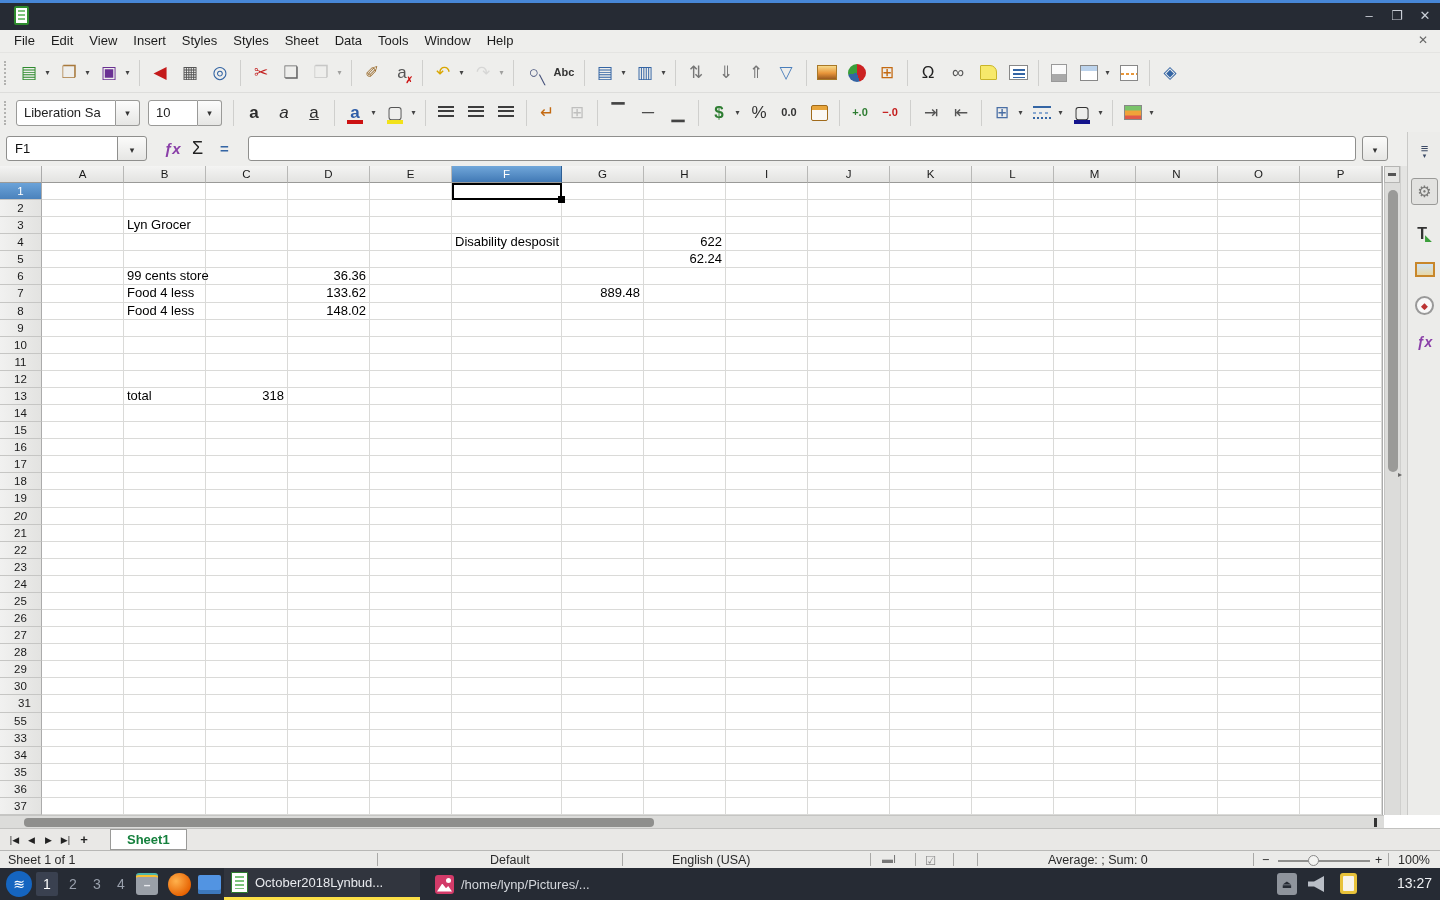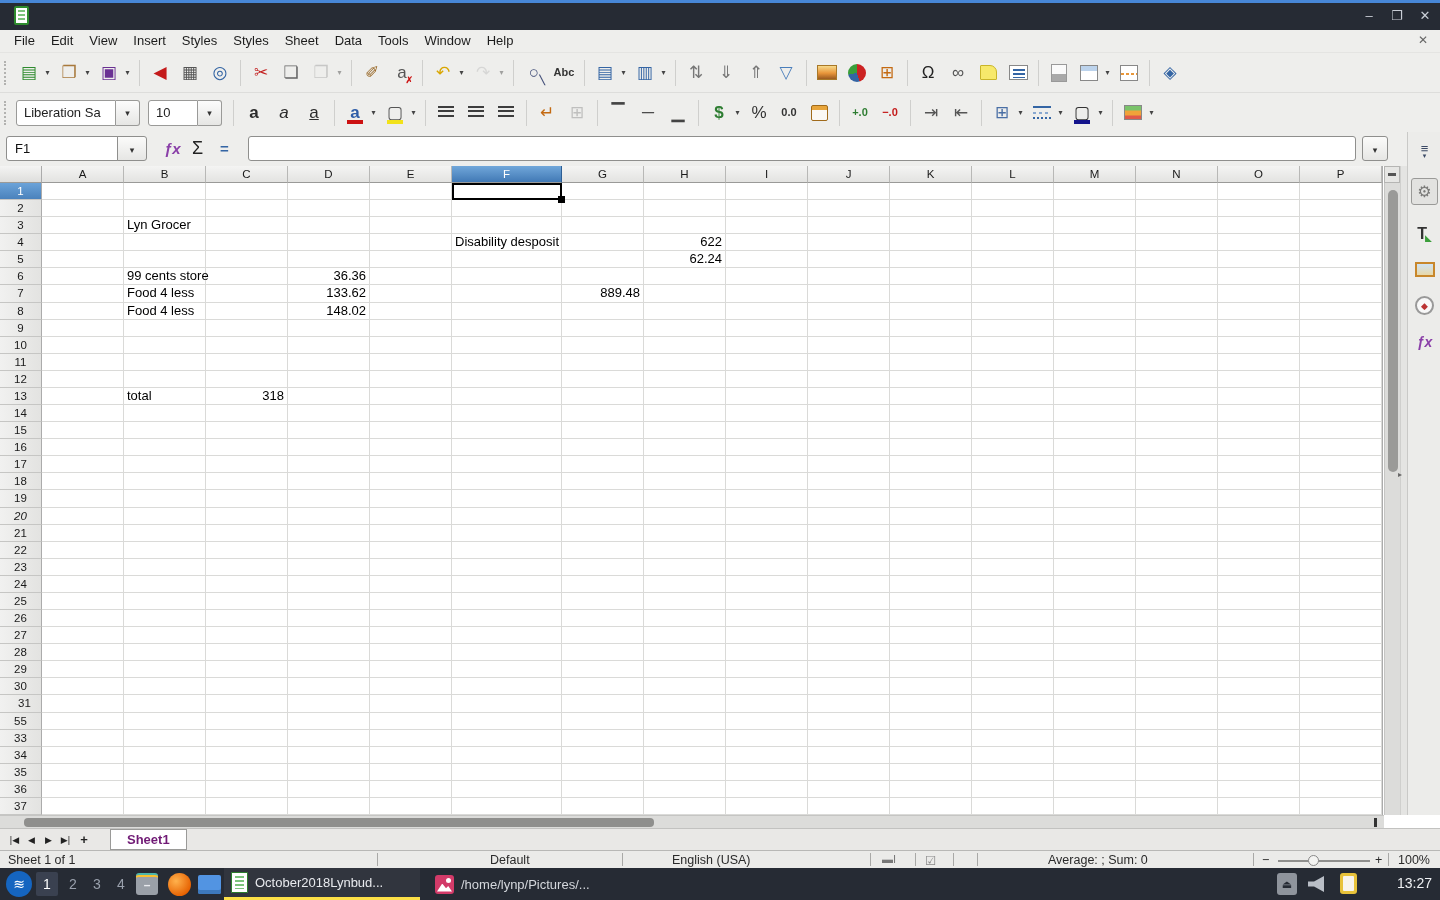--- a/index.html
+++ b/index.html
@@ -91,21 +91,21 @@
 .sb-wrench{font-size:16px;color:#7a7a78}
 
 .hscroll{position:absolute;left:0;top:815px;width:1384px;height:13px;background:#dcdcda;border-top:1px solid #c5c5c3}
 .hthumb{position:absolute;left:24px;top:2px;width:630px;height:9px;background:#8f8f8d;border-radius:4px}
 .hsplit{position:absolute;left:1374px;top:2px;width:3px;height:9px;background:#333}
 
 
 .tabrow{position:absolute;left:0;top:828px;width:1440px;height:22px;background:#e9e8e6;border-top:1px solid #c2c2c0;display:flex;align-items:center;padding-left:6px}
 .tabnav{width:17px;text-align:center;font-size:9px;color:#222;flex:none}
 .tabadd{width:20px;text-align:center;font-size:13px;font-weight:bold;color:#222;flex:none}
-.sheettab{margin-left:16px;height:21px;background:#fff;border:1px solid #9a9a98;font-weight:bold;font-size:13px;color:#701a75;padding:0 16px;line-height:19px;flex:none}
+.sheettab{margin-left:16px;height:21px;background:#fff;border:1px solid #9a9a98;font-weight:bold;font-size:13px;color:#15803d;padding:0 16px;line-height:19px;flex:none}
 
 
 .statusbar{position:absolute;left:0;top:850px;width:1440px;height:18px;background:#ebebe9;border-top:1px solid #b8b8b6;font-size:12.5px;color:#2a2a2a}
 .statusbar .s{position:absolute;top:2px}
 .ssep{position:absolute;top:2px;width:1px;height:13px;background:#a9a9a7}
 .zoomtrack{position:absolute;left:1278px;top:9px;width:92px;height:2px;background:#8f8f8d}
 .zoomknob{position:absolute;left:1308px;top:4px;width:11px;height:11px;border-radius:50%;background:#f4f4f2;border:1px solid #888}
 
 
 .taskbar{position:absolute;left:0;top:868px;width:1440px;height:32px;background:#262b34;color:#e8eaee}

